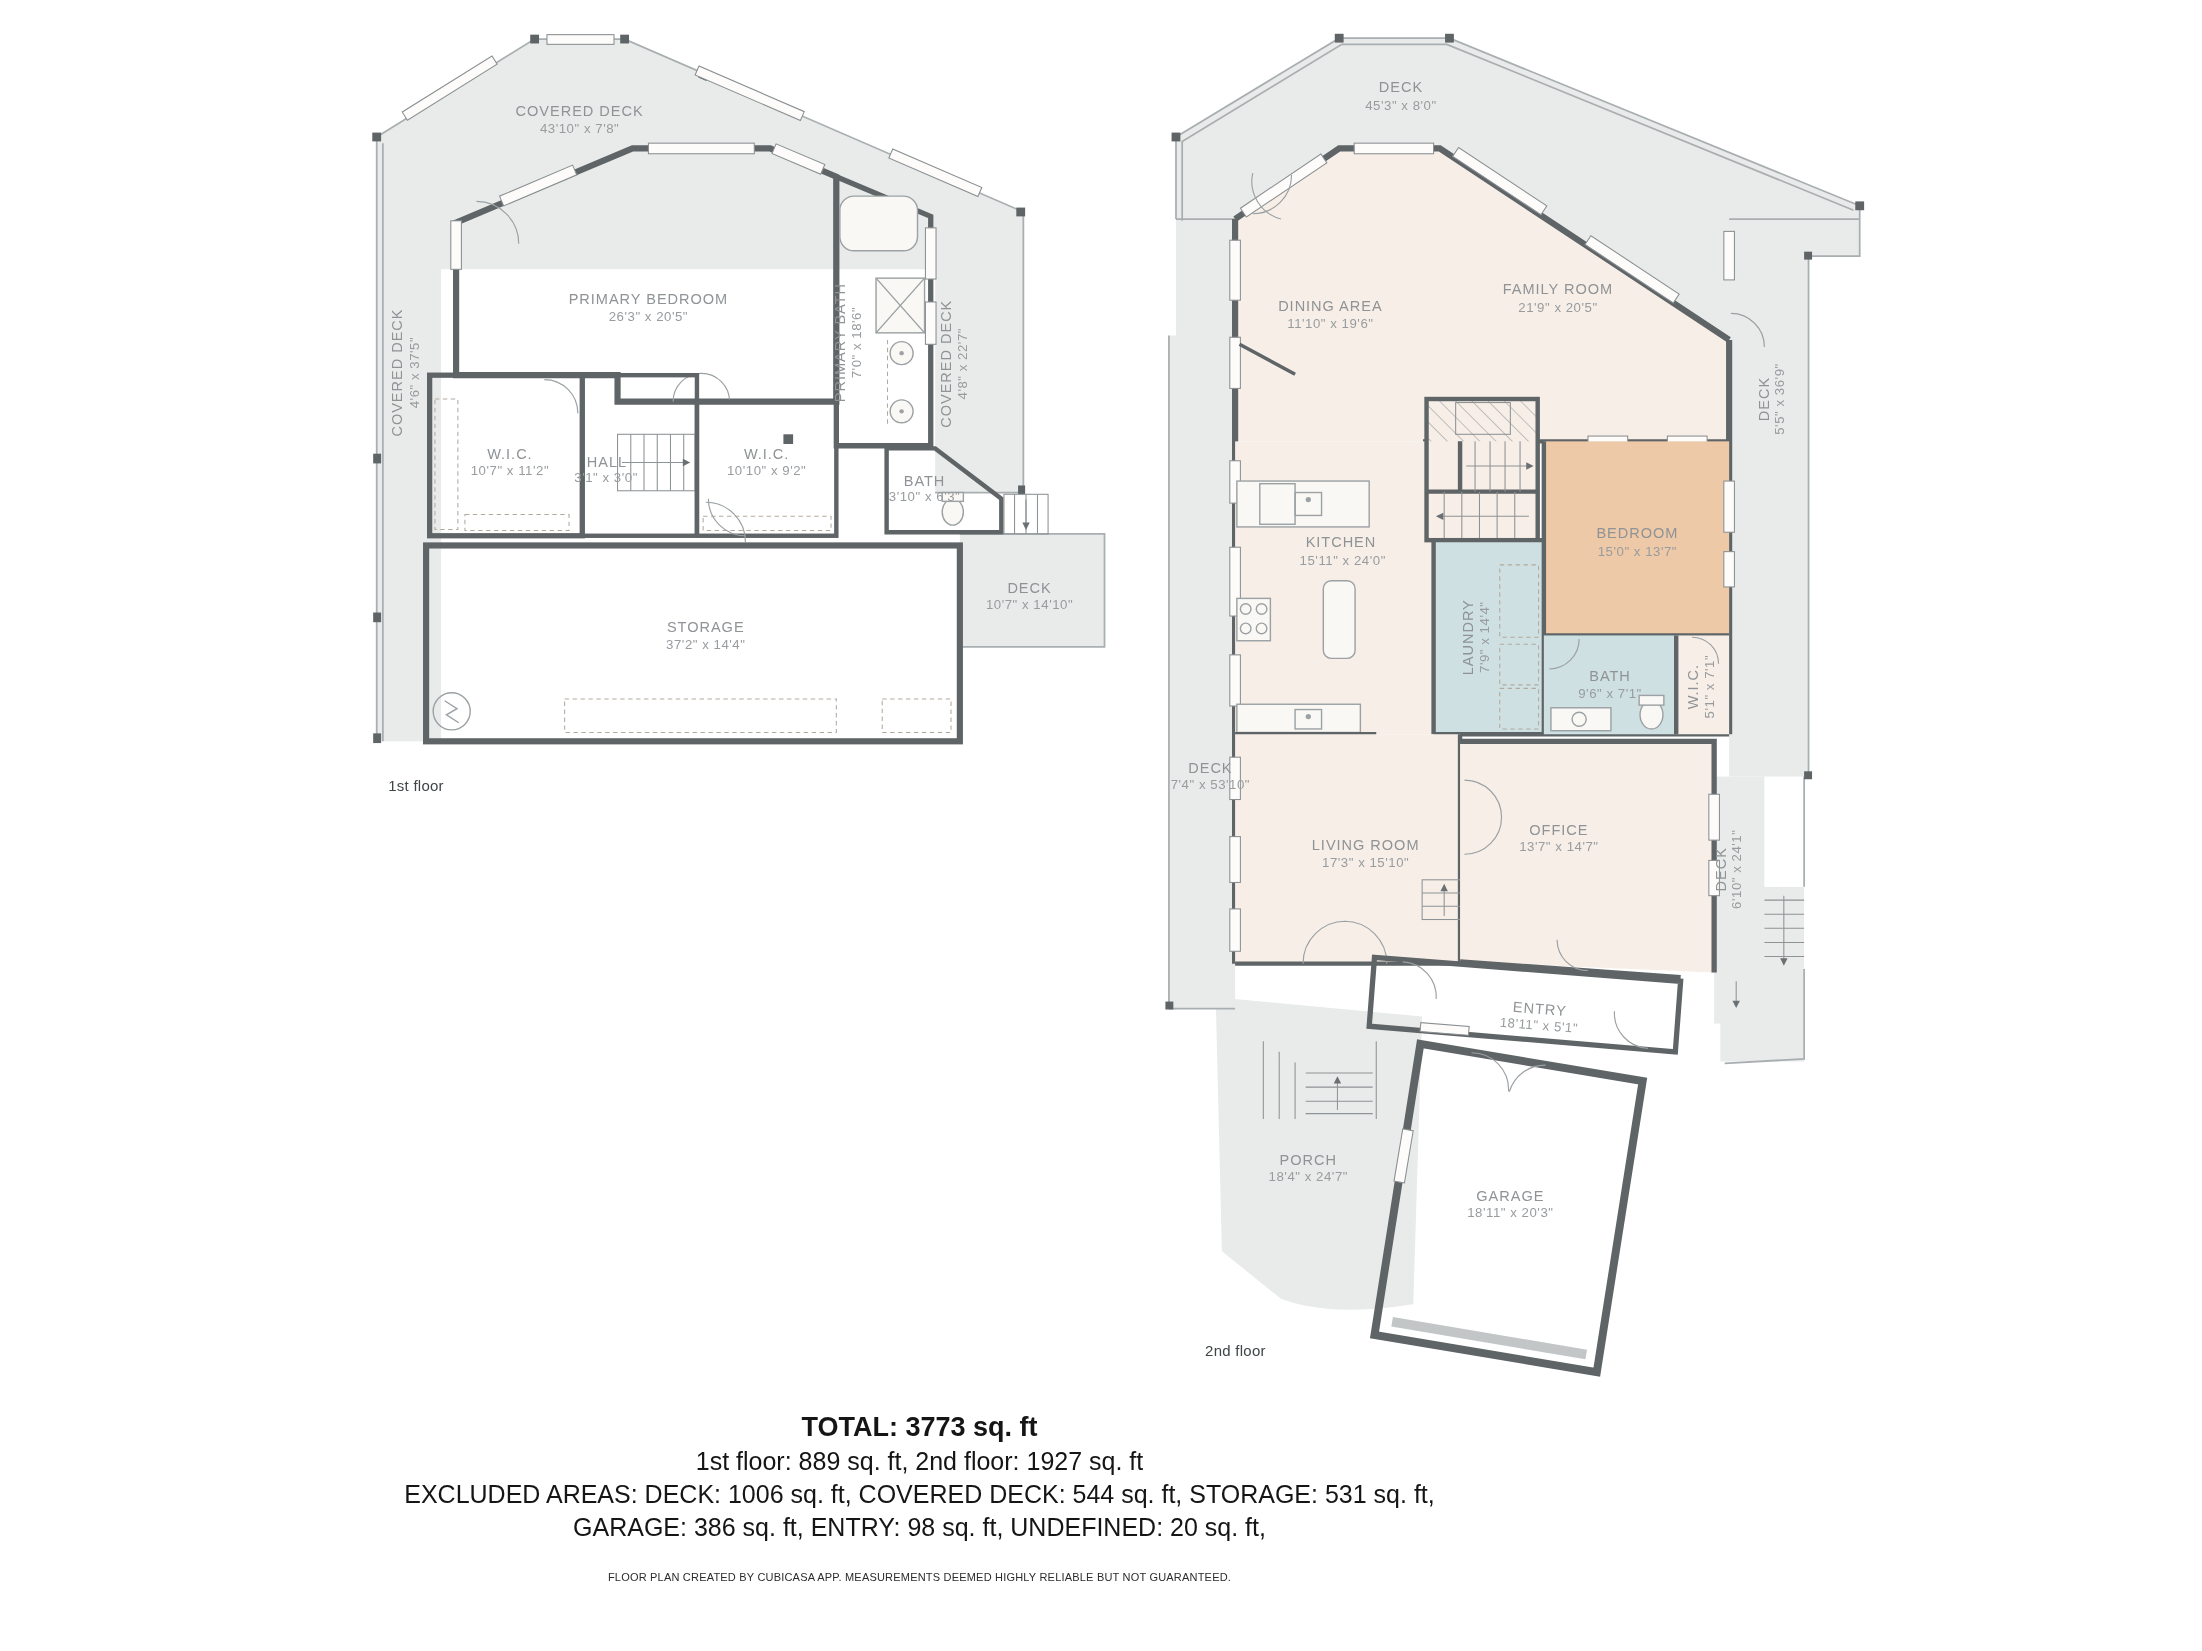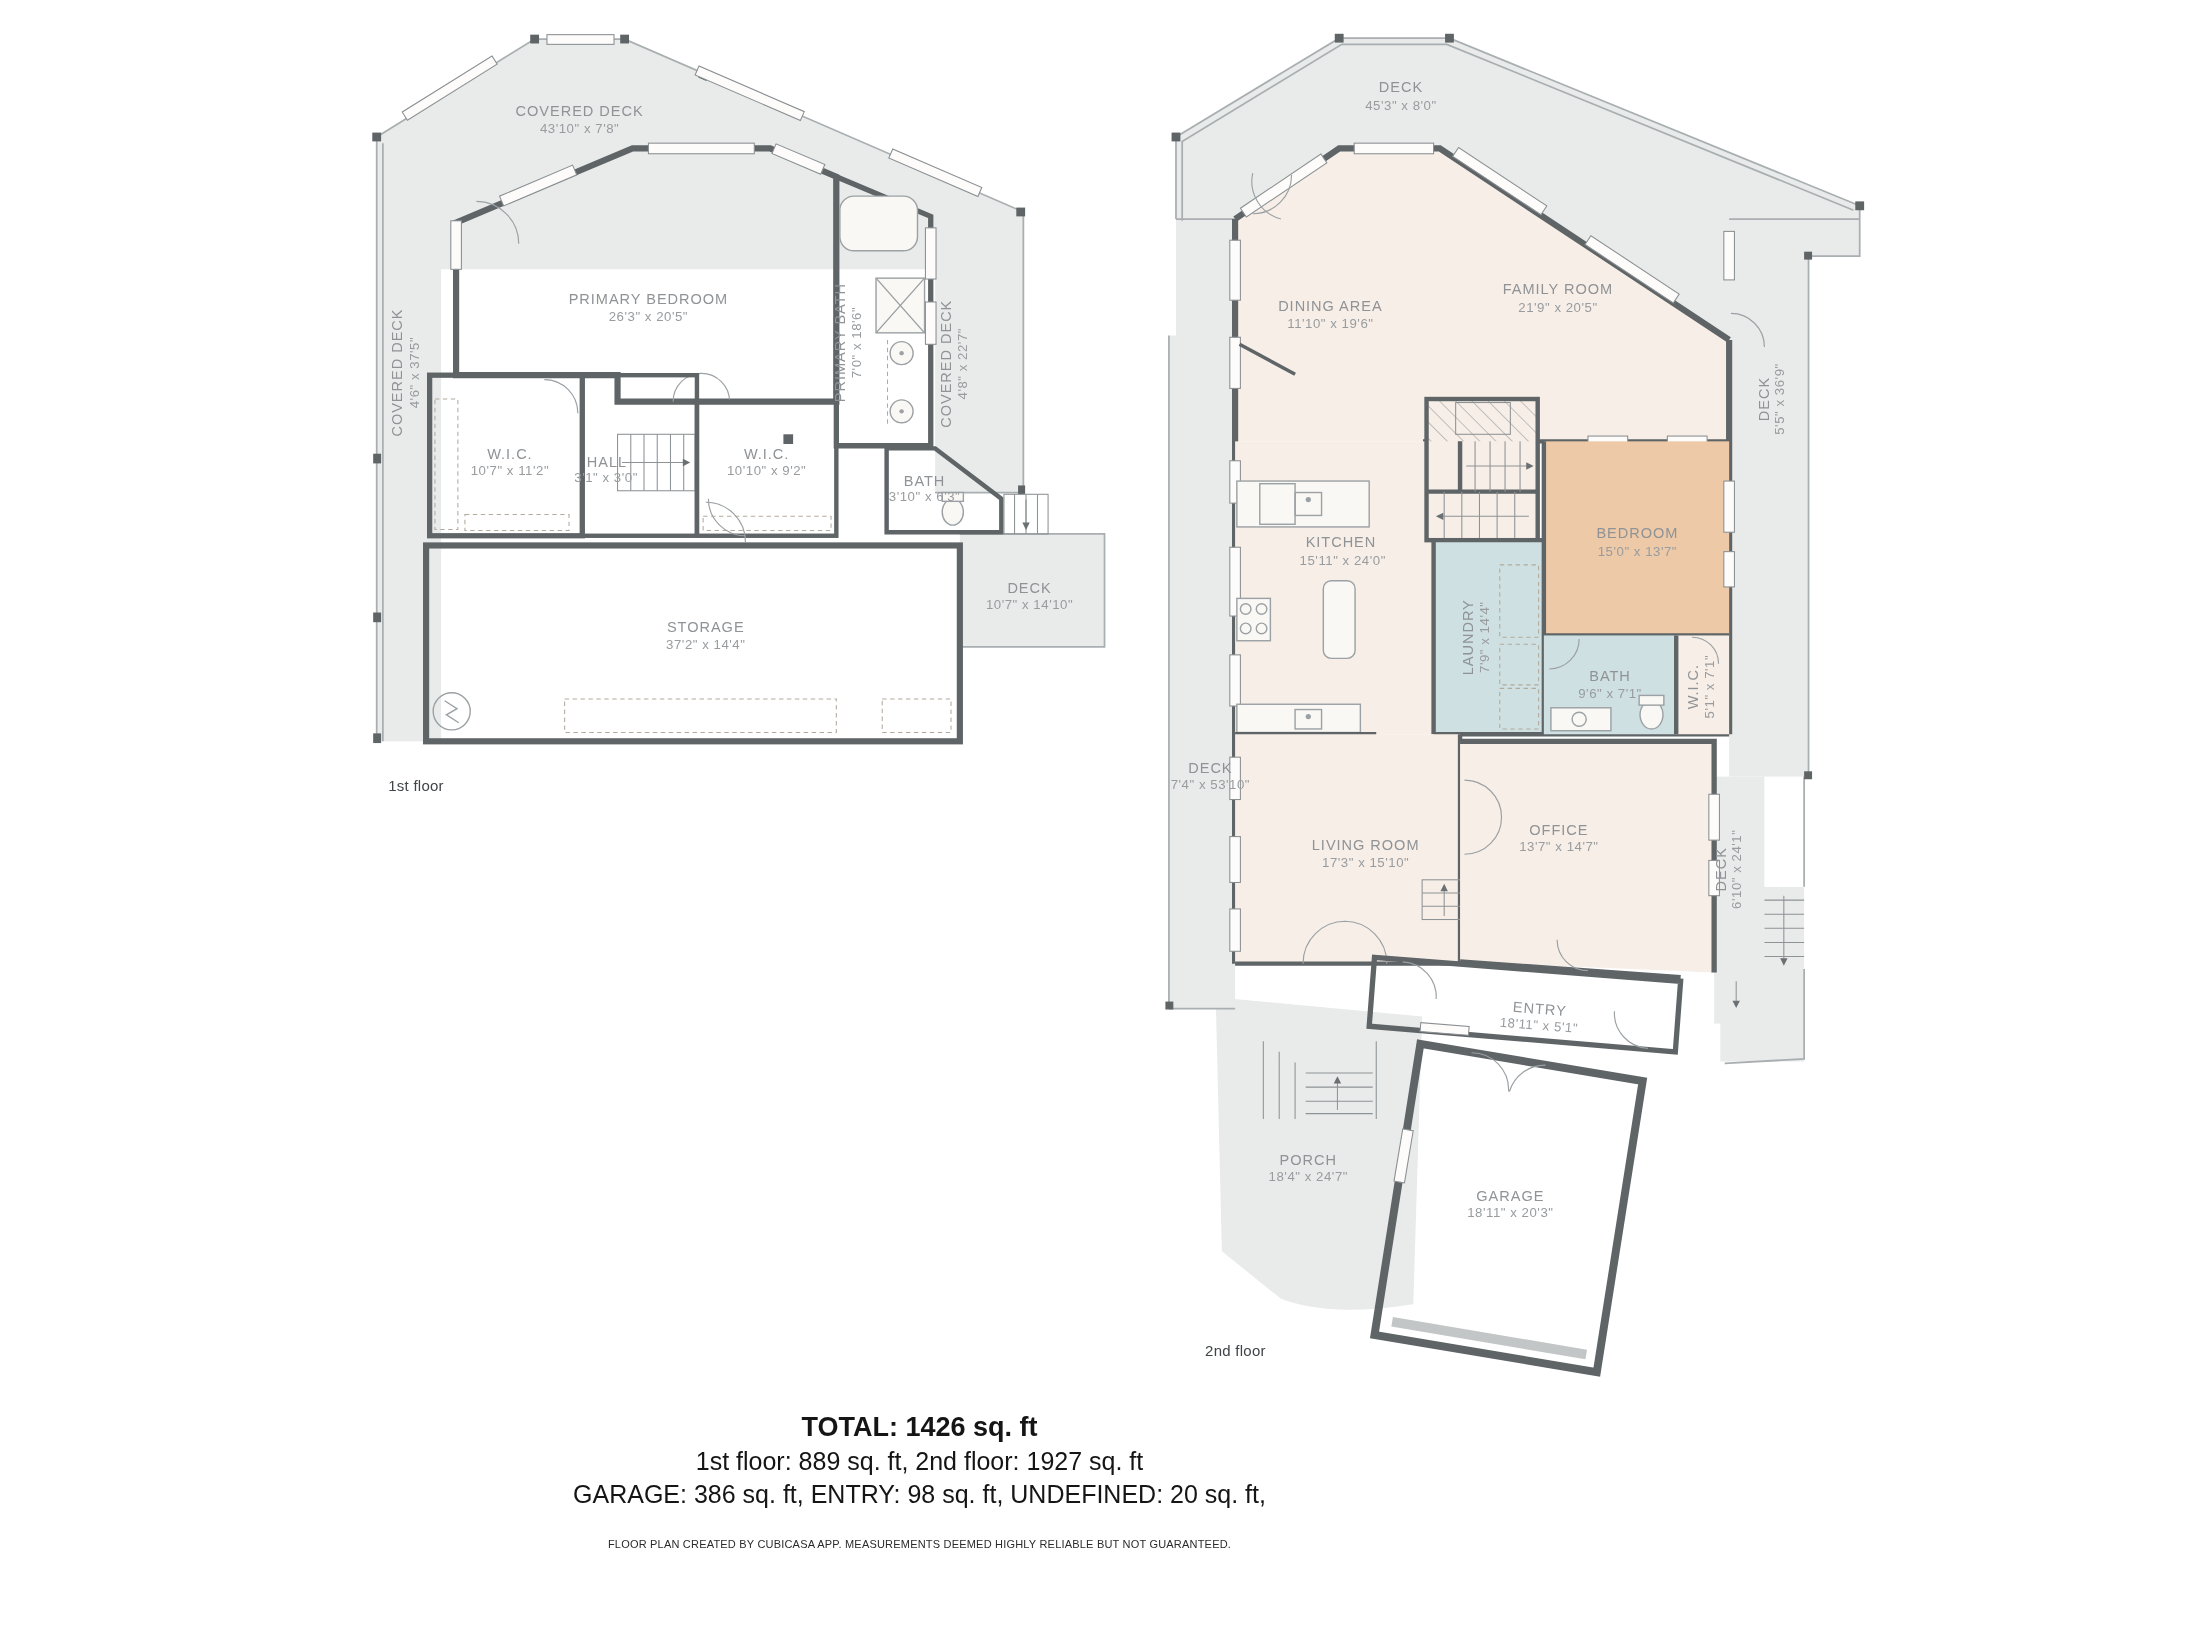--- a/index.html
+++ b/index.html
@@ -350,22 +350,23 @@
     <text class="rn" text-anchor="middle" x="1483" y="1320">PORCH</text>
     <text class="rd" text-anchor="middle" x="1483" y="1338">18'4" x 24'7"</text>
     <text class="rn" text-anchor="middle" x="1712" y="1361">GARAGE</text>
     <text class="rd" text-anchor="middle" x="1712" y="1379">18'11" x 20'3"</text>
     <text class="floorlbl" x="1366" y="1537">2nd floor</text>
   </g>
 </svg>
 
   
   <div id="summary">
-    <div class="total">TOTAL: 1426 sq. ft</div>
+    <div class="total">TOTAL: 3773 sq. ft</div>
     <div class="sline">1st floor: 889 sq. ft, 2nd floor: 1927 sq. ft</div>
+    <div class="sline">EXCLUDED AREAS: DECK: 1006 sq. ft, COVERED DECK: 544 sq. ft, STORAGE: 531 sq. ft,</div>
     <div class="sline">GARAGE: 386 sq. ft, ENTRY: 98 sq. ft, UNDEFINED: 20 sq. ft,</div>
     <div class="disc">FLOOR PLAN CREATED BY CUBICASA APP. MEASUREMENTS DEEMED HIGHLY RELIABLE BUT NOT GUARANTEED.</div>
   </div>
 
   
 
 </div>
 
 
 </body></html>

